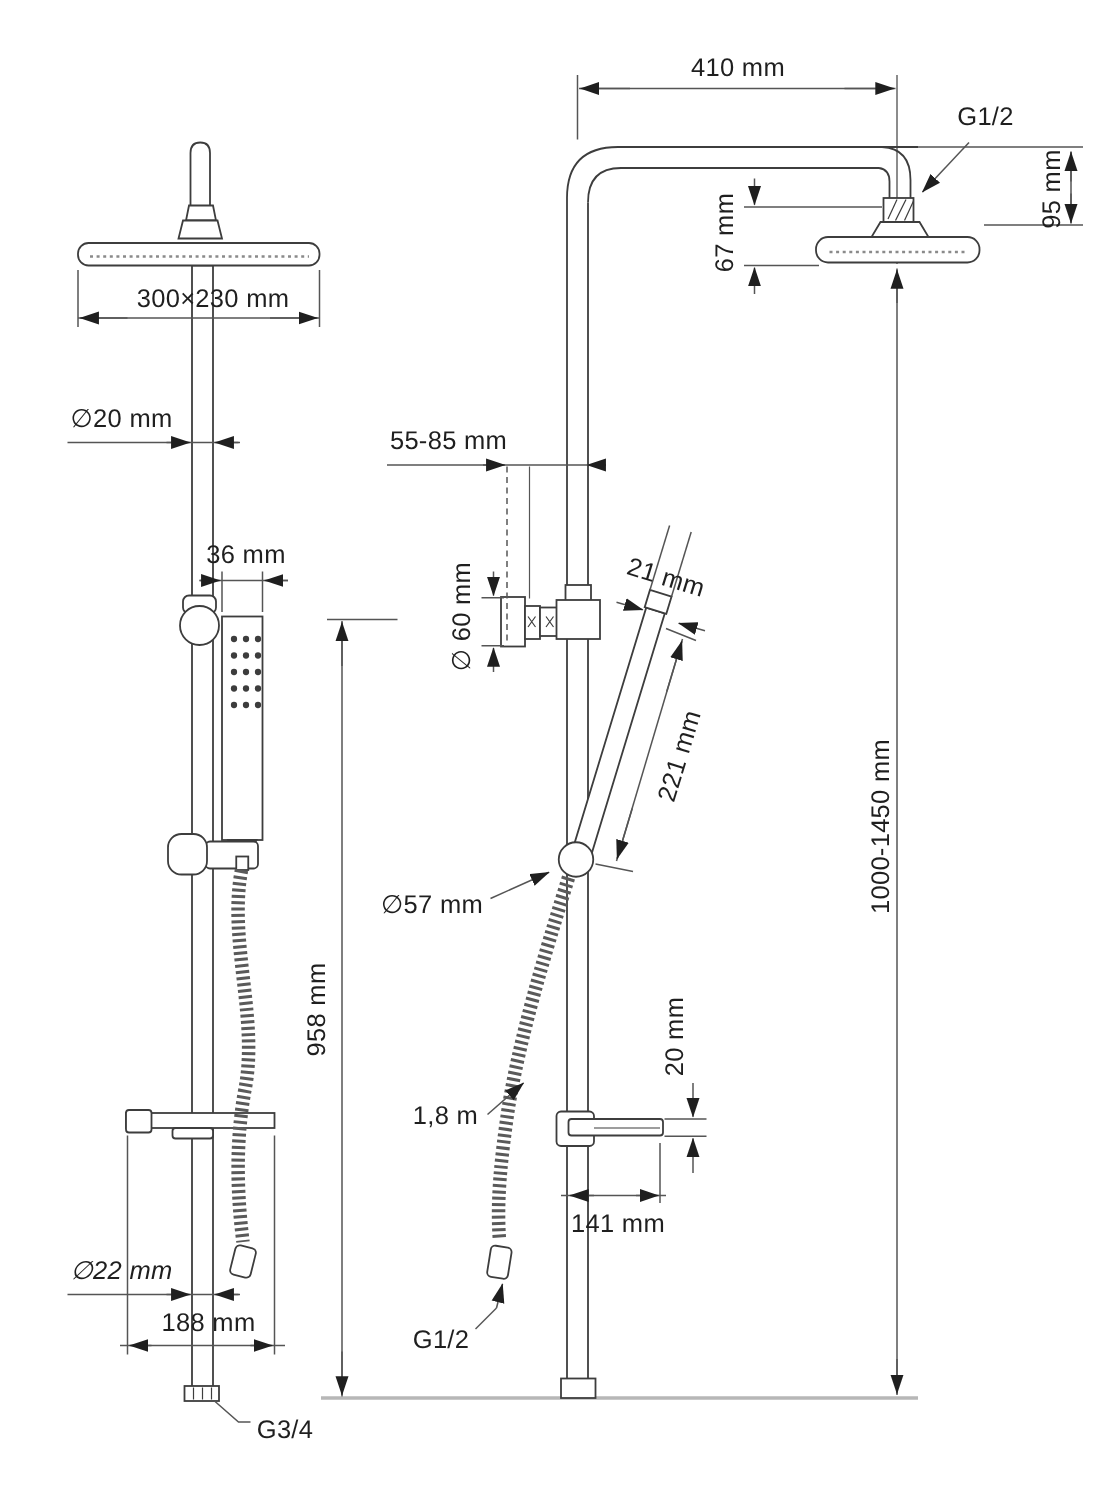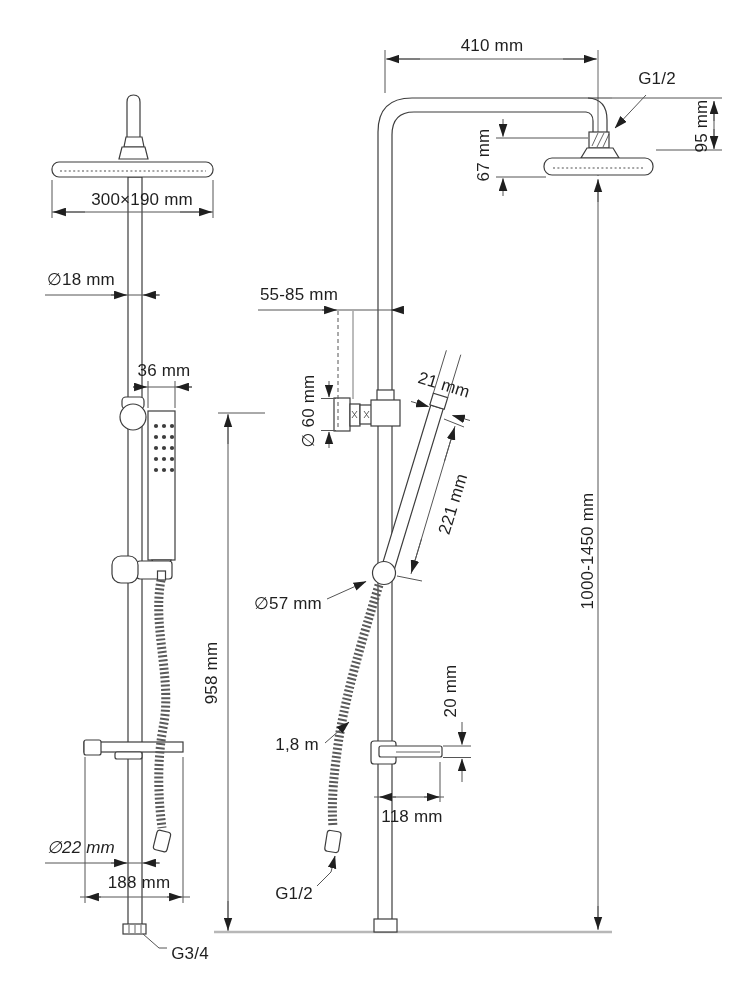--- a/index.html
+++ b/index.html
@@ -256,31 +256,31 @@
     <polyline points="317,886 331,872"></polyline>
     <line x1="331" y1="872" x2="335" y2="856" marker-end="url(#ar)"></line>
     <polyline points="143,934 159,948 167,948"></polyline>
   </g>
 </svg>
 
 <div class="lbl" style="left:492px; top:45px;">410 mm</div>
 <div class="lbl" style="left:657px; top:78px;">G1/2</div>
 <div class="lbl v" style="left:701px; top:126px;">95 mm</div>
 <div class="lbl v" style="left:483px; top:155px;">67 mm</div>
-<div class="lbl" style="left:142px; top:199px;">300×190 mm</div>
-<div class="lbl" style="left:81px; top:279px;">∅18 mm</div>
+<div class="lbl" style="left:142px; top:199px;">300×230 mm</div>
+<div class="lbl" style="left:81px; top:279px;">∅20 mm</div>
 <div class="lbl" style="left:299px; top:294px;">55-85 mm</div>
 <div class="lbl" style="left:164px; top:370px;">36 mm</div>
 <div class="lbl v" style="left:308px; top:411px;">∅ 60 mm</div>
 <div class="lbl r17" style="left:444px; top:385px;">21 mm</div>
 <div class="lbl rm73" style="left:453px; top:504px;">221 mm</div>
 <div class="lbl" style="left:288px; top:603px;">∅57 mm</div>
 <div class="lbl v" style="left:211px; top:673px;">958 mm</div>
 <div class="lbl v" style="left:587px; top:551px;">1000-1450 mm</div>
 <div class="lbl" style="left:297px; top:744px;">1,8 m</div>
 <div class="lbl v" style="left:450px; top:691px;">20 mm</div>
-<div class="lbl" style="left:412px; top:816px;">118 mm</div>
+<div class="lbl" style="left:412px; top:816px;">141 mm</div>
 <div class="lbl" style="left:81px; top:847px;font-style:italic;">∅22 mm</div>
 <div class="lbl" style="left:139px; top:882px;">188 mm</div>
 <div class="lbl" style="left:294px; top:893px;">G1/2</div>
 <div class="lbl" style="left:190px; top:953px;">G3/4</div>
 
 </div>
 
 </body></html>

